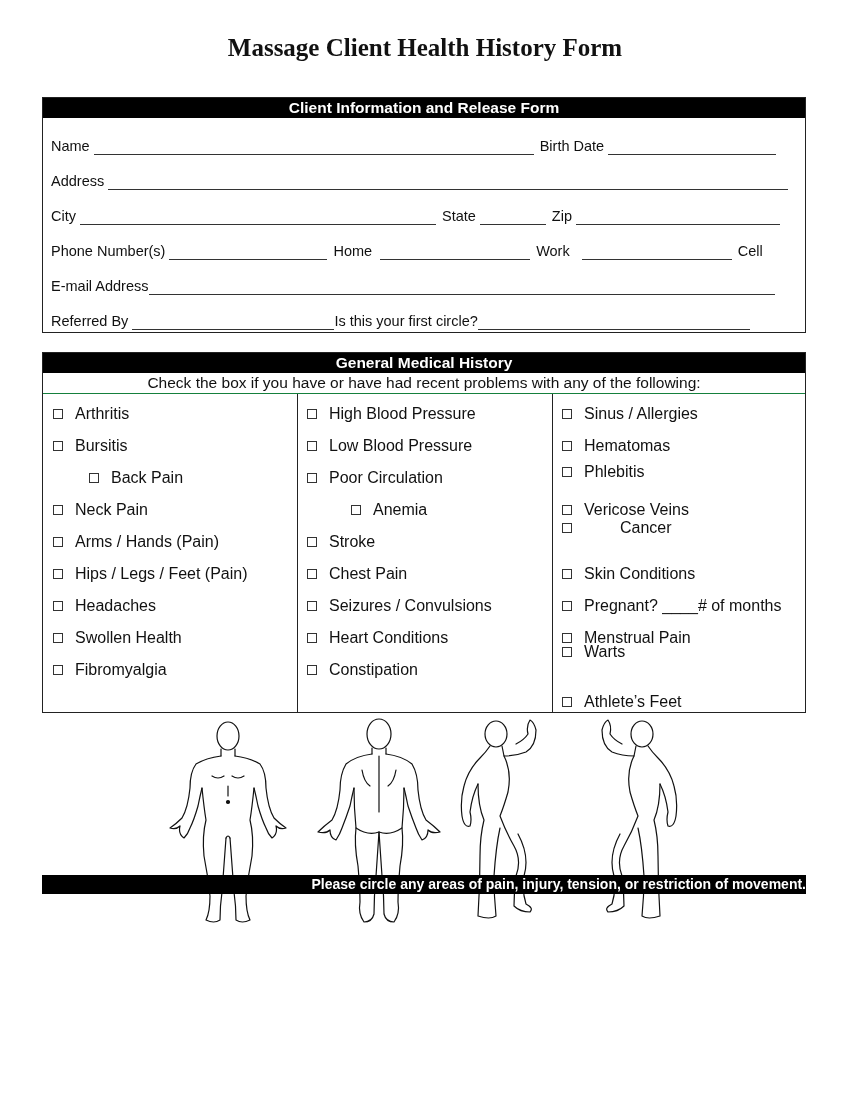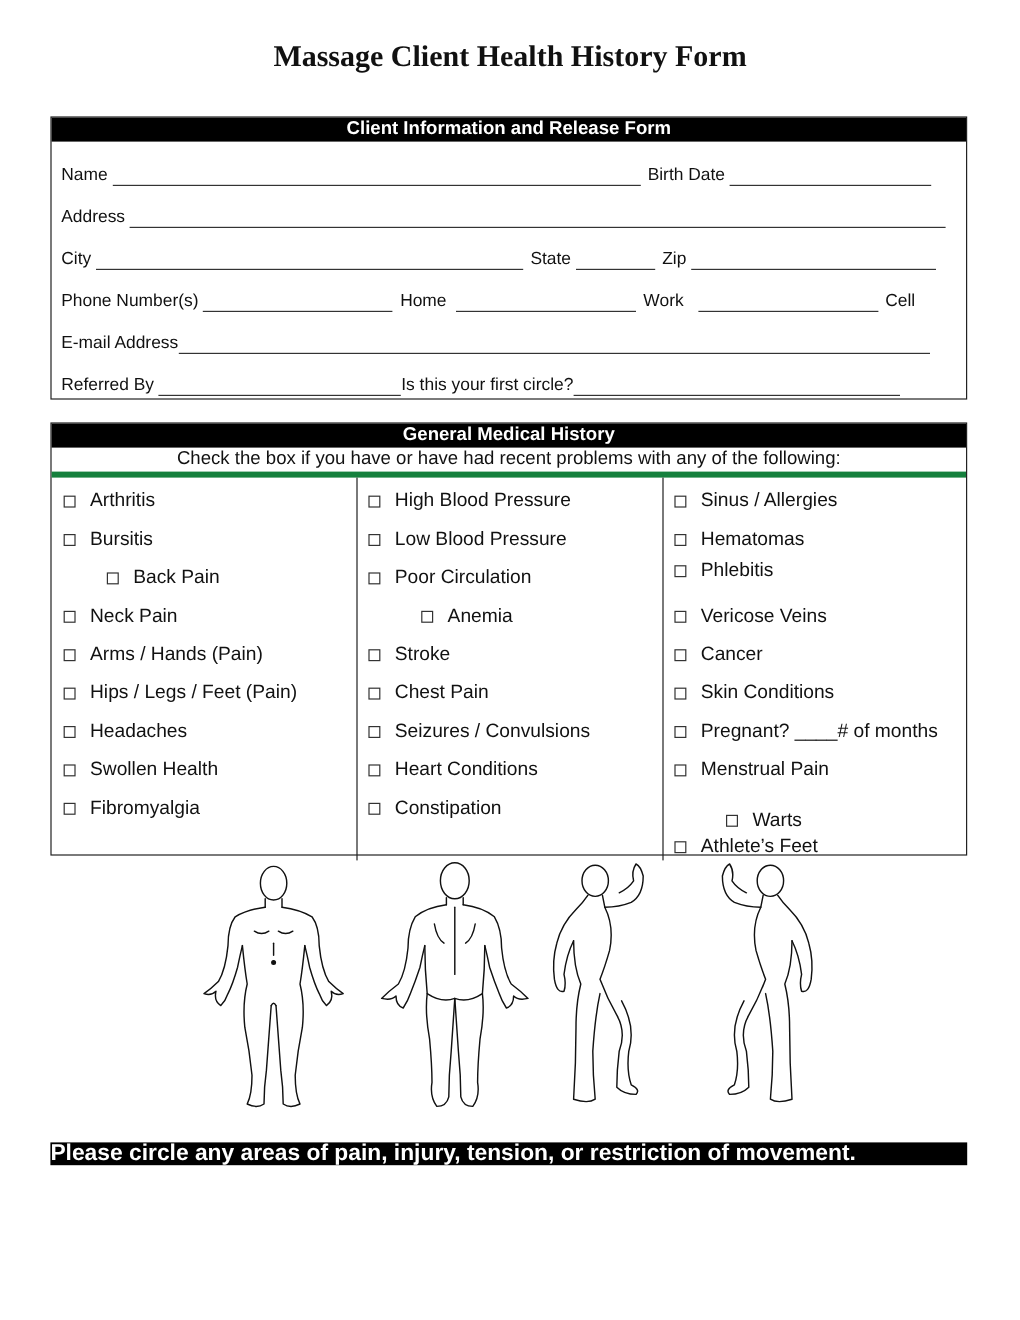--- a/index.html
+++ b/index.html
@@ -8,33 +8,33 @@
   .title { position: absolute; top: 34px; left: 0; width: 850px; text-align: center;
            font-family: "Liberation Serif", serif; font-weight: bold; font-size: 25px; color: #111; }
   .box { position: absolute; left: 42px; width: 764px; border: 1px solid #222; box-sizing: border-box; }
   .band { background: #000; color: #fff; font-weight: bold; font-size: 15.5px; text-align: center;
           height: 20px; line-height: 20px; }
   .field-row { position: absolute; left: 8px; right: 8px; height: 20px; font-size: 14.5px;
                display: flex; align-items: flex-end; white-space: nowrap; }
   .lbl { padding-bottom: 1px; }
   .line { display: inline-block; border-bottom: 1px solid #333; height: 15px; margin-left: 4px; margin-right: 6px; }
   .subtitle { font-size: 15.5px; text-align: center; height: 20px; line-height: 19px;
-              border-bottom: 5px solid #15803d; }
+              border-bottom: 1px solid #15803d; }
   .cols { position: relative; height: 319px; }
   .col { position: absolute; top: 0; bottom: 0; }
   .col.c1 { left: 0; width: 254px; border-right: 1px solid #222; }
   .col.c2 { left: 254px; width: 255px; border-right: 1px solid #222; }
   .col.c3 { left: 509px; width: 253px; }
   .item { position: absolute; left: 10px; height: 20px; display: flex; align-items: center;
           font-size: 16px; white-space: nowrap; cursor: pointer; }
   .cb { width: 10px; height: 10px; border: 1px solid #333; display: inline-block; margin-right: 12px; box-sizing: border-box; background: #fff; }
   .figures { position: absolute; left: 42px; top: 716px; width: 764px; height: 212px; }
   .figures svg { position: absolute; top: 0; }
-  .bottom-band { position: absolute; left: 42px; top: 952px; width: 764px; height: 19px; background: #000;
-                 color: #fff; font-weight: bold; font-size: 19px; text-align: left; line-height: 19px; }
+  .bottom-band { position: absolute; left: 42px; top: 875px; width: 764px; height: 19px; background: #000;
+                 color: #fff; font-weight: bold; font-size: 14px; text-align: right; line-height: 19px; }
 </style>
 </head>
 <body>
 
 <div class="title">Massage Client Health History Form</div>
 
 <div class="box" style="top:97px;height:236px;">
   <div class="band">Client Information and Release Form</div>
 
   <div class="field-row" style="top:37px;">
@@ -171,37 +171,37 @@
           <span>Hematomas</span>
         </div>
       <div class="item" style="top:68px;">
           <span class="cb"></span>
           <span>Phlebitis</span>
         </div>
       <div class="item" style="top:106px;">
           <span class="cb"></span>
           <span>Vericose Veins</span>
         </div>
-      <div class="item" style="top:138px;">
+      <div class="item" style="top:124px;gap:36px;">
           <span class="cb"></span>
           <span>Cancer</span>
         </div>
       <div class="item" style="top:170px;">
           <span class="cb"></span>
           <span>Skin Conditions</span>
         </div>
       <div class="item" style="top:202px;">
           <span class="cb"></span>
           <span>Pregnant? ____# of months</span>
         </div>
       <div class="item" style="top:234px;">
           <span class="cb"></span>
           <span>Menstrual Pain</span>
         </div>
-      <div class="item" style="top:276px;margin-left:43px;">
+      <div class="item" style="top:248px;">
           <span class="cb"></span>
           <span>Warts</span>
         </div>
       <div class="item" style="top:298px;">
           <span class="cb"></span>
           <span>Athlete’s Feet</span>
         </div>
     </div>
   </div>
 </div>

